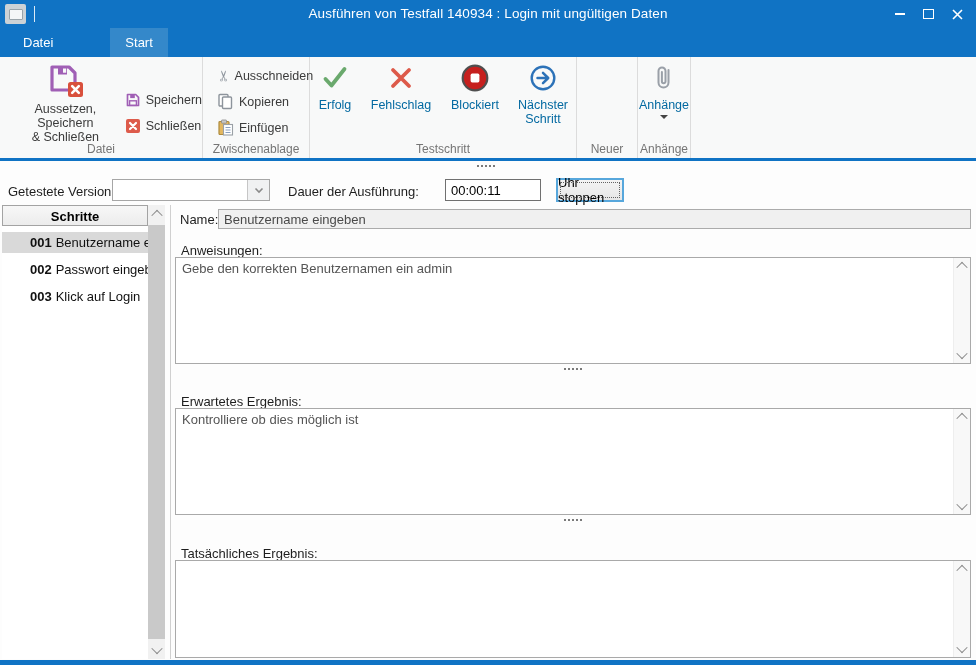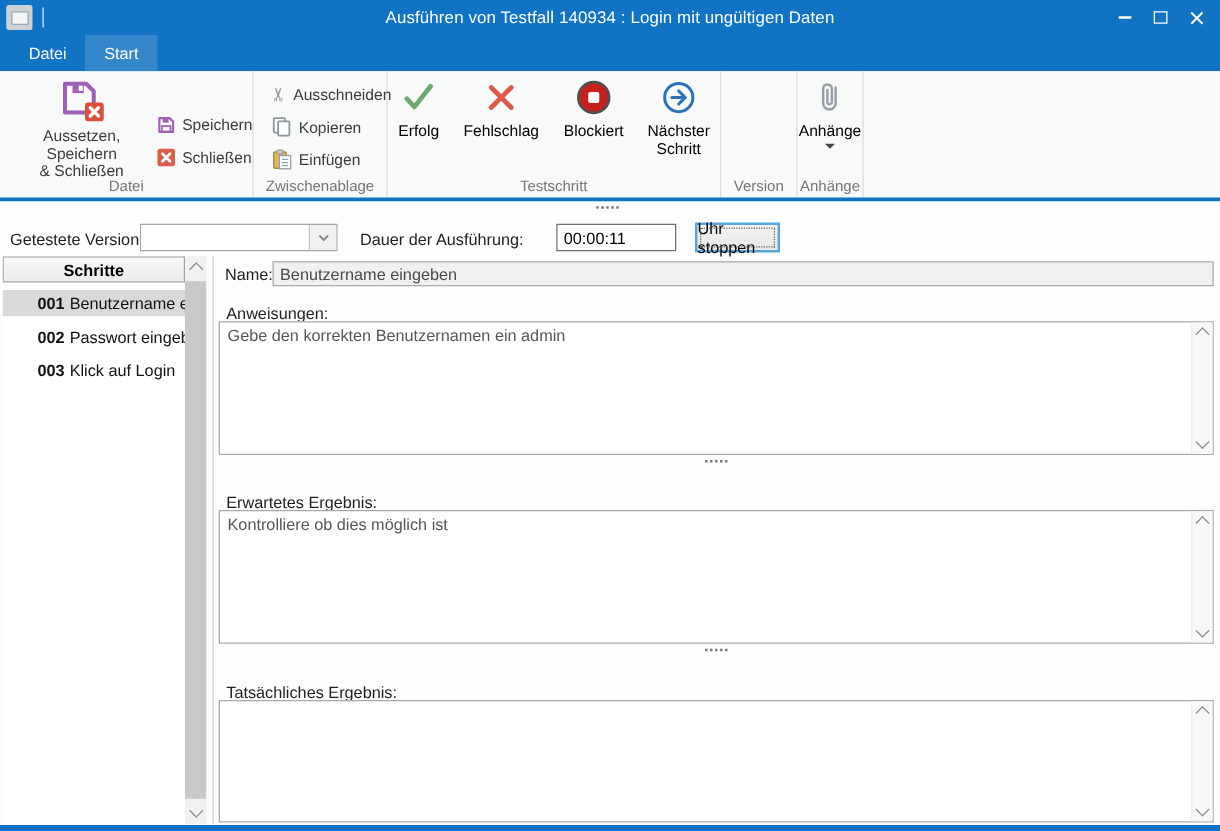--- a/index.html
+++ b/index.html
@@ -14,38 +14,38 @@
   .titlebar-sep{position:absolute;left:34px;top:6px;width:1px;height:16px;background:rgba(255,255,255,.85);}
   .window-title{position:absolute;left:0;top:0;width:976px;height:28px;line-height:28px;text-align:center;
        color:#ffffff;font-size:13.5px;font-weight:400;letter-spacing:.1px;}
   .win-controls{position:absolute;right:4px;top:0;height:28px;display:flex;}
   .win-btn{width:29px;height:28px;display:flex;align-items:center;justify-content:center;}
   .glyph-min{width:10px;height:2px;background:#fff;}
   .glyph-max{width:9px;height:8px;border:1.5px solid #fff;}
 
   
   .tabrow{position:absolute;left:0;top:28px;width:976px;height:29px;background:#1073c4;display:flex;align-items:stretch;}
-  .tab{padding:0 15px;display:flex;align-items:center;color:#fff;font-size:13px;}
+  .tab{padding:0 15px;display:flex;align-items:center;color:#fff;font-size:13px;margin-left:42px;}
   .tab.first{margin-left:8px;}
   .tab.active{background:#3488ca;}
 
   
   .ribbon{position:absolute;left:0;top:57px;width:976px;height:101px;background:#f8f9f9;display:flex;}
   .rgroup{position:relative;height:101px;border-right:1px solid #dcdcdc;box-sizing:border-box;flex:0 0 auto;}
   .rgroup-label{position:absolute;left:0;bottom:2px;width:100%;text-align:center;font-size:12px;color:#757575;}
   .g-datei{width:203px;display:flex;padding-left:8px;}
   .bigbtn{width:120px;padding-top:5px;display:flex;flex-direction:column;align-items:center;cursor:default;}
   .biglabel{margin-top:2px;font-size:12.5px;line-height:14px;color:#3b3b3b;text-align:center;}
   .smallcol{margin-left:2px;padding-top:9px;display:flex;flex-direction:column;gap:7px;margin-top:24px;}
   .smallbtn{display:flex;align-items:center;gap:5px;height:19px;font-size:12.5px;color:#3b3b3b;white-space:nowrap;}
   .g-clip{width:107px;display:flex;flex-direction:column;gap:7px;padding:9px 0 0 14px;box-sizing:border-box;}
   .g-test{width:267px;display:flex;justify-content:center;gap:4px;padding-top:5px;box-sizing:border-box;}
   .tsbtn{display:flex;flex-direction:column;align-items:center;}
   .tsicon{height:32px;display:flex;align-items:center;justify-content:center;}
-  .tslabel{margin-top:4px;font-size:12.5px;line-height:14px;color:#000000;text-align:center;}
+  .tslabel{margin-top:4px;font-size:12.5px;line-height:14px;color:#0369a1;text-align:center;}
   .tsbtn.disabled .tslabel{color:#ababab;}
   .w46{width:48px}.w74{width:76px}.w62{width:64px}.w56{width:56px}.w64{width:64px}
   .g-fehler{width:61px;display:flex;justify-content:center;padding-top:5px;box-sizing:border-box;}
   .g-anh{width:53px;display:flex;justify-content:center;padding-top:5px;box-sizing:border-box;}
   .drop-arrow{margin-top:3px;width:0;height:0;border-left:4px solid transparent;border-right:4px solid transparent;border-top:4px solid #444;}
   .rfill{flex:1 1 auto;border-right:none;}
   .scissors{display:inline-block;transform:rotate(-90deg);color:#8d949c;font-size:15px;line-height:15px;}
 
   .ribbon-line{position:absolute;left:0;top:158px;width:976px;height:3px;background:#1073c4;}
   .bottom-line{position:absolute;left:0;top:660px;width:976px;height:5px;background:#1073c4;}
@@ -216,21 +216,21 @@
           <circle cx="14" cy="14" r="11.3" fill="none" stroke="#2c72b8" stroke-width="2.4"></circle>
           <path d="M8.5,14 H18 M14,8.8 L19.2,14 L14,19.2" fill="none" stroke="#2c72b8" stroke-width="2.5" stroke-linecap="round" stroke-linejoin="round"></path>
         </svg>
           </div>
         <div class="tslabel">Nächster Schritt</div>
       </div>
       <div class="rgroup-label">Testschritt</div>
     </div>
 
     <div class="rgroup g-fehler">
-      <div class="rgroup-label">Version</div>
+      <div class="rgroup-label">Neuer</div>
     </div>
 
     <div class="rgroup g-anh">
       <div class="tsbtn" style="width:52px">
         <div class="tsicon">
             <svg width="26" height="30" viewBox="0 0 26 30">
           <path d="M17.5,7 V19.5 a5,5 0 0 1 -10,0 V8 a3.5,3.5 0 0 1 7,0 V18.5 a1.8,1.8 0 0 1 -3.6,0 V9" fill="none" stroke="#9aa0a8" stroke-width="2" stroke-linecap="round"></path>
         </svg>
           </div>
         <div class="tslabel">Anhänge</div>

